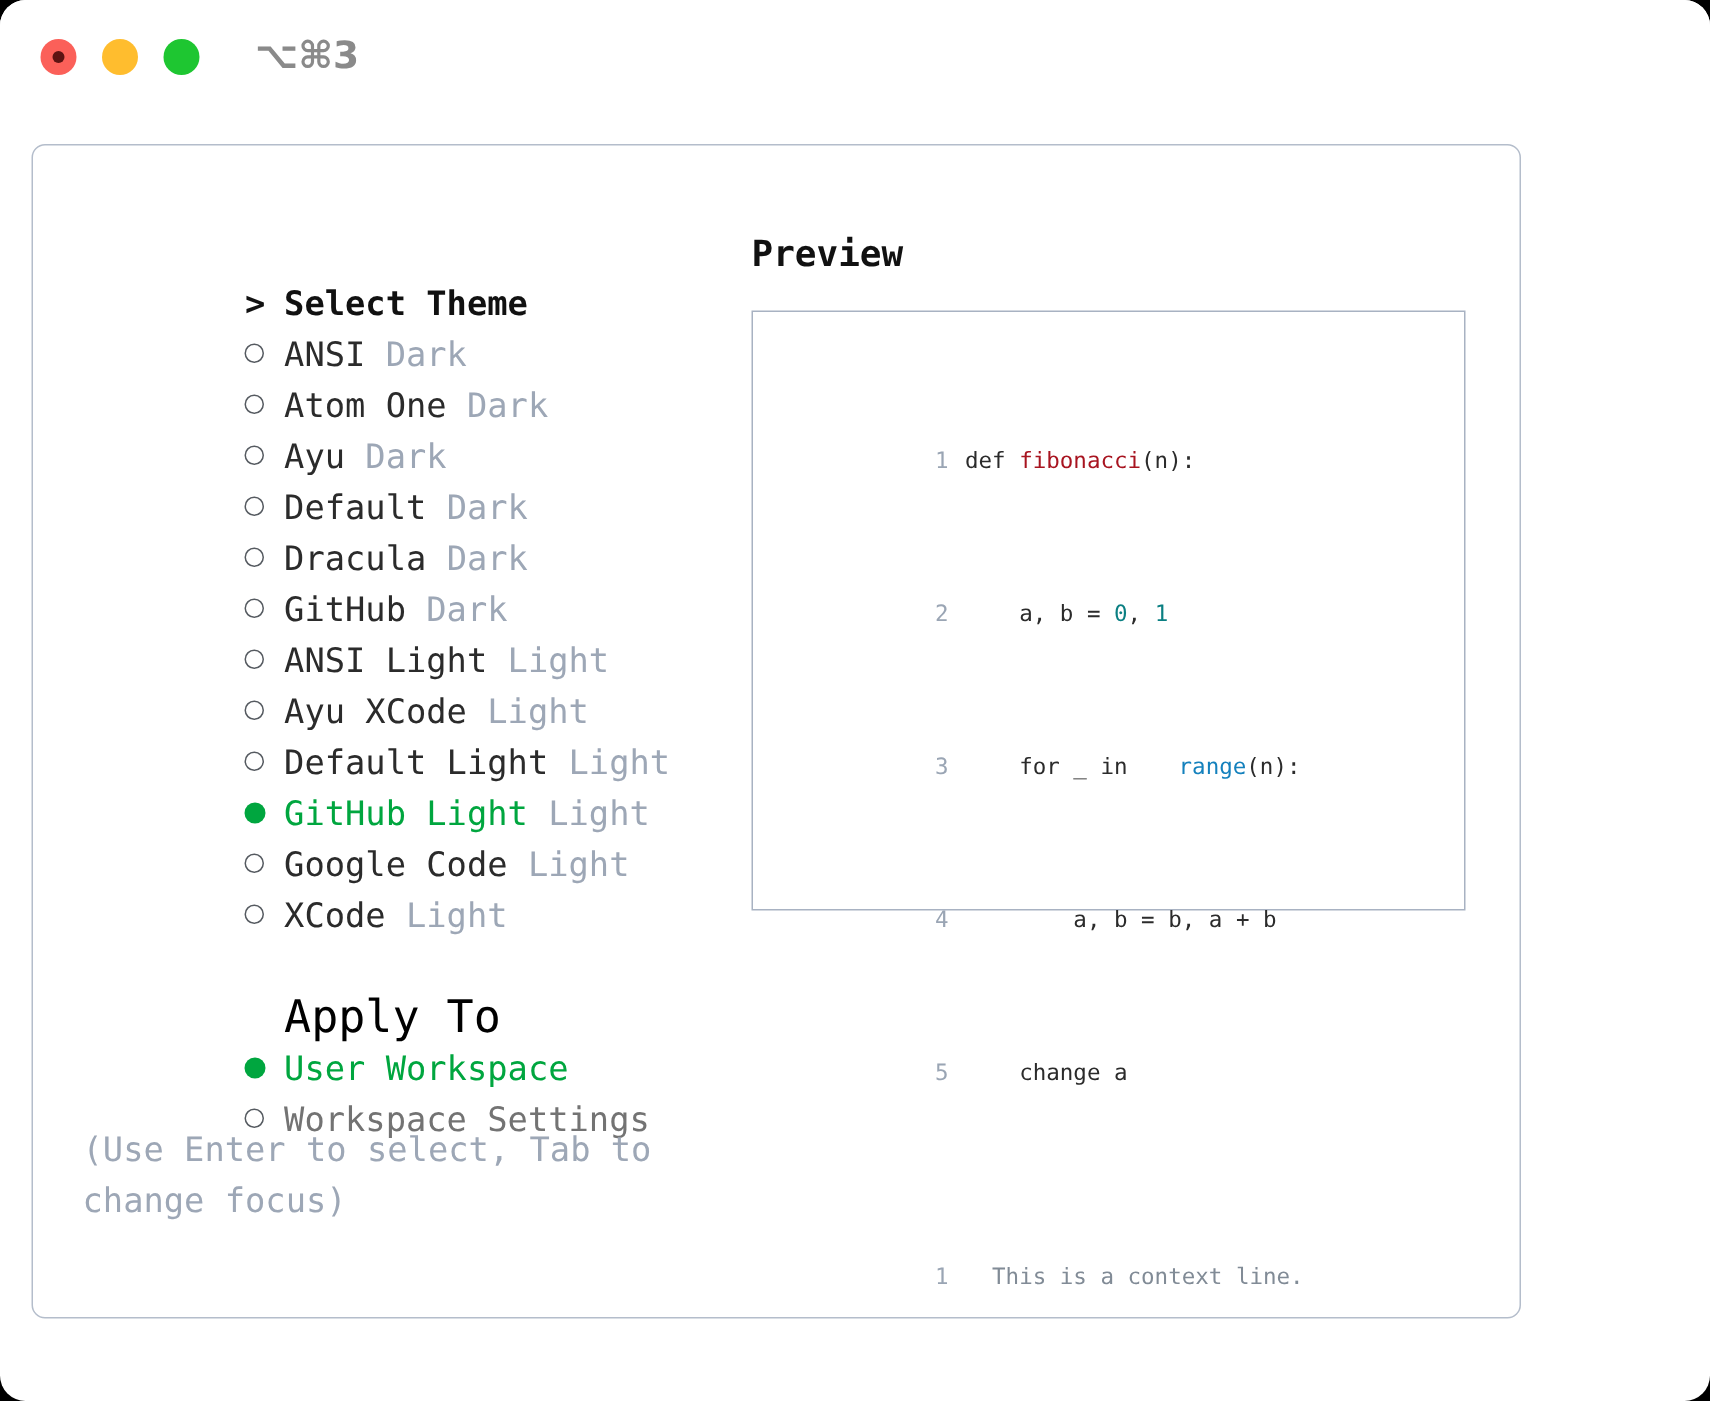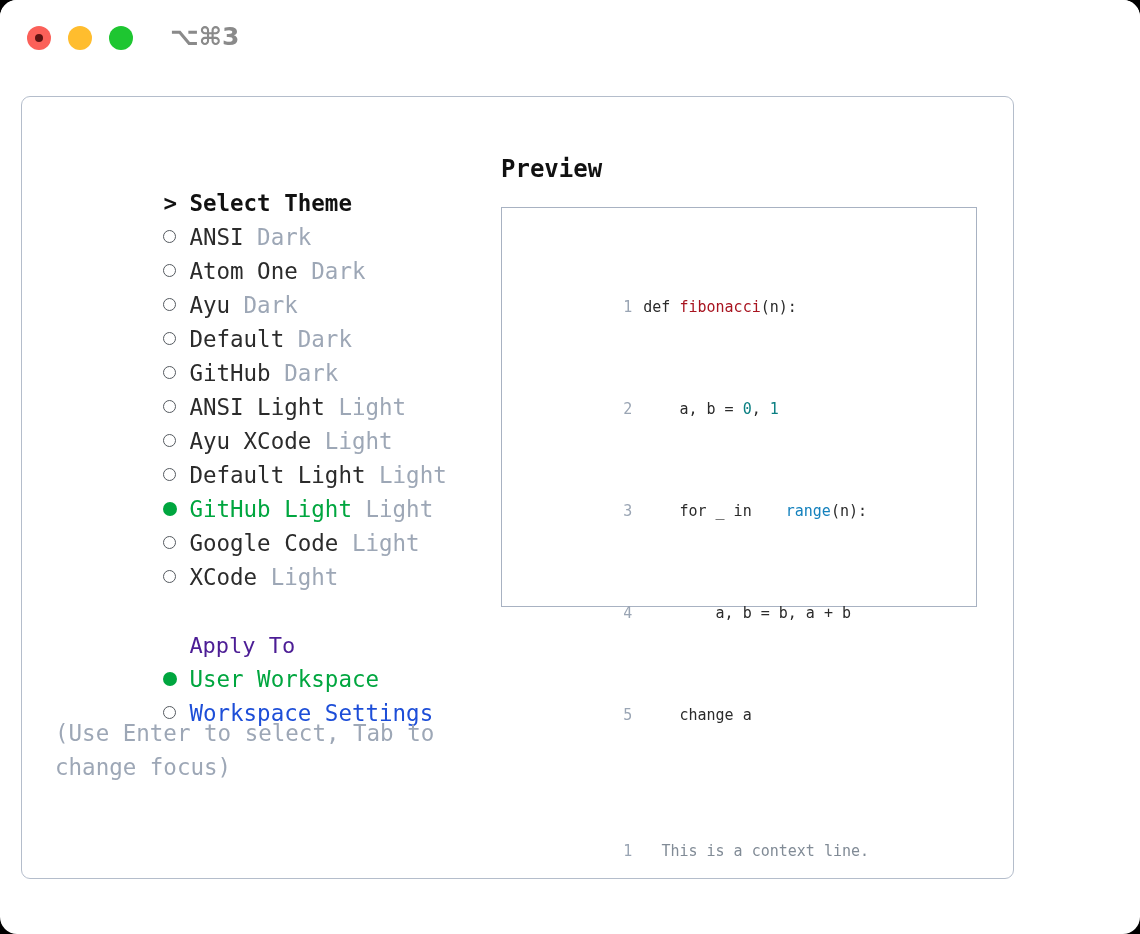--- a/index.html
+++ b/index.html
@@ -129,24 +129,24 @@
   .bullet-dot {
     background: #00a63f;
     width: 14px;
     height: 14px;
   }
   .theme-name { color: #2b2b2b; }
   .theme-name.sel { color: #00a63f; }
   .theme-kind { color: #9da7b6; }
 
   .apply-heading {
-    color: #4c1d95;
-    font-size: 22px;
-  }
-  .apply-name { color: #1d4ed8; }
+    color: #000000;
+    font-size: 30px;
+  }
+  .apply-name { color: #737373; }
   .apply-name.sel { color: #00a63f; }
 
   #hint {
     margin-top: 20px;
     font-size: 22.5px;
     line-height: 34px;
     color: #9da7b6;
     width: 410px;
   }
 
@@ -225,20 +225,23 @@
       </div>
 
       <div class="row">
         <span class="marker"><span class="bullet-ring"></span></span><span class="theme-name">Ayu</span><span class="theme-kind"> </span><span class="theme-kind">Dark</span>
       </div>
 
       <div class="row">
         <span class="marker"><span class="bullet-ring"></span></span><span class="theme-name">Default</span><span class="theme-kind"> </span><span class="theme-kind">Dark</span>
       </div>
 
+      <div class="row">
+        <span class="marker"><span class="bullet-ring"></span></span><span class="theme-name">Dracula</span><span class="theme-kind"> </span><span class="theme-kind">Dark</span>
+      </div>
 
       <div class="row">
         <span class="marker"><span class="bullet-ring"></span></span><span class="theme-name">GitHub</span><span class="theme-kind"> </span><span class="theme-kind">Dark</span>
       </div>
 
       <div class="row">
         <span class="marker"><span class="bullet-ring"></span></span><span class="theme-name">ANSI Light</span><span class="theme-kind"> </span><span class="theme-kind">Light</span>
       </div>
 
       <div class="row">

